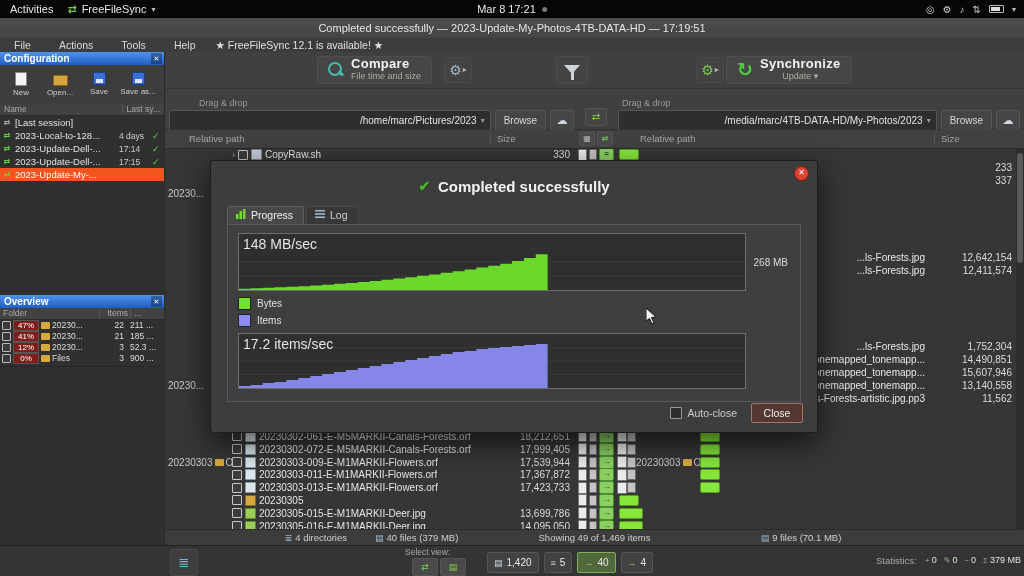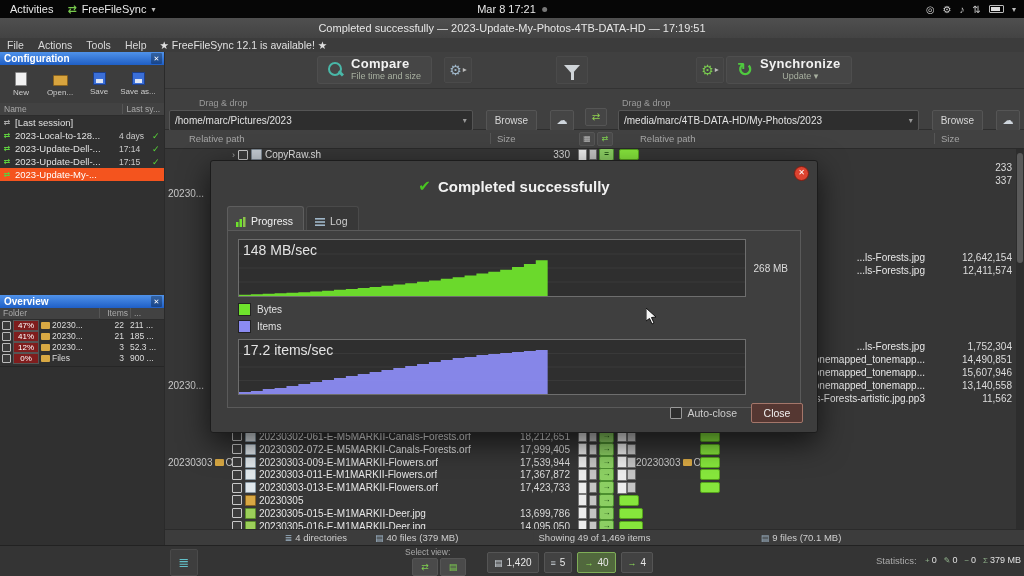--- a/index.html
+++ b/index.html
@@ -16,21 +16,21 @@
   .sys-dot{width:5px;height:5px;border-radius:50%;background:#777;}
   .sys-right{position:absolute;right:8px;display:flex;align-items:center;gap:8px;font-size:10px;color:#ccc;}
   .batt{display:inline-block;width:13px;height:6px;border:1px solid #bbb;border-radius:1px;position:relative;}
   .batt::after{content:"";position:absolute;left:1px;top:1px;bottom:1px;width:9px;background:#ddd;}
   
   .titlebar{position:absolute;left:0;top:18px;width:1024px;height:20px;
             background:linear-gradient(#4f4f4f,#434343);border-bottom:1px solid #2a2a2a;
             display:flex;align-items:center;justify-content:center;font-size:11px;color:#e6e6e6;z-index:10;}
   .menubar{position:absolute;left:0;top:38px;width:1024px;height:14px;background:#3c3c3c;
            display:flex;align-items:center;font-size:10.5px;color:#d8d8d8;z-index:10;}
-  .menu-item{padding:0 7px;}
+  .menu-item{padding:0 14px;}
   .update-note{margin-left:6px;color:#e0e0e0;}
   
   .appbody{position:absolute;left:0;top:52px;width:1024px;height:493px;display:flex;}
   .sidebar{width:165px;background:#3a3a3a;display:flex;flex-direction:column;border-right:1px solid #2a2a2a;box-sizing:border-box;}
   .main{flex:1;display:flex;flex-direction:column;min-width:0;}
   
   .phead{height:13px;background:linear-gradient(#4f92ea,#1f5fc6);display:flex;align-items:center;
          font-size:10px;font-weight:bold;color:#fff;padding:0 4px;position:relative;}
   .phead .x{position:absolute;right:2px;top:1px;width:11px;height:11px;background:rgba(0,0,0,.3);
             color:#fff;font-size:7px;line-height:11px;text-align:center;border-radius:1px;}
@@ -84,21 +84,21 @@
   .funnel-shape{width:0;height:0;border-left:8px solid transparent;border-right:8px solid transparent;border-top:9px solid #cfd4d8;position:relative;}
   .funnel-shape::after{content:"";position:absolute;left:-1.5px;top:-2px;width:3px;height:8px;background:#cfd4d8;}
   .sync-glyph{color:#4fc93f;font-size:19px;font-weight:bold;line-height:18px;}
   
   .paths{height:40px;display:flex;background:#404040;border-bottom:1px solid #2e2e2e;}
   .ppane{display:flex;flex-direction:column;justify-content:flex-start;padding-top:2px;box-sizing:border-box;margin-top:6px;}
   .ppane.l{width:413px;}
   .ppane.r{flex:1;}
   .dd-label{font-size:9px;color:#9a9a9a;margin:1px 0 2px 34px;}
   .ppane.r .dd-label{margin-left:8px;}
-  .prow{display:flex;align-items:center;gap:13px;padding:0 4px;}
+  .prow{display:flex;align-items:center;gap:4px;padding:0 4px;text-align:right;}
   .pathbox{flex:1;height:19px;background:#2e2e2e;border:1px solid #555;border-radius:2px;display:flex;align-items:center;
            font-size:10px;color:#e2e2e2;padding:0 5px;gap:4px;min-width:0;}
   .pathbox .txt{flex:1;white-space:nowrap;overflow:hidden;}
   .pathbox .arr{color:#999;font-size:8px;}
   .browse{height:19px;border:1px solid #555;background:#454545;border-radius:2px;color:#d8d8d8;font-size:10px;
           display:flex;align-items:center;padding:0 8px;}
   .cloudb{width:22px;height:19px;border:1px solid #555;background:#454545;border-radius:2px;color:#cfd6dd;
           font-size:11px;display:flex;align-items:center;justify-content:center;}
   .swapmid{width:36px;display:flex;align-items:flex-end;justify-content:center;padding-bottom:3px;box-sizing:border-box;}
   .swapb{width:20px;height:16px;border:1px solid #555;background:#454545;border-radius:2px;color:#8fd14f;font-size:10px;
@@ -170,21 +170,21 @@
   .stat{display:flex;align-items:center;gap:2px;font-size:9px;color:#e0e0e0;white-space:nowrap;}
   .stat .ic{font-size:8px;color:#8fb08a;}
   
   .dialog{position:absolute;left:210px;top:160px;width:606px;height:271px;background:#3d3d3d;border:1px solid #1c1c1c;
           border-radius:3px;box-shadow:0 10px 30px rgba(0,0,0,.65);z-index:40;}
   .dlg-close{position:absolute;right:8px;top:5px;width:13px;height:13px;border-radius:50%;background:#dd4330;border:1px solid #7e1d12;
              color:#fff;font-size:8px;line-height:12px;text-align:center;}
   .dlg-title{margin-top:16px;text-align:center;font-size:15px;font-weight:bold;color:#f2f2f2;display:flex;justify-content:center;gap:7px;align-items:center;}
   .dlg-check{color:#48c421;font-size:15px;}
   .dlg-tabs{display:flex;margin:11px 0 0 16px;gap:2px;}
-  .dlg-tab{display:flex;align-items:flex-end;gap:5px;font-size:10.5px;color:#cfcfcf;padding:8px 10px 3px 8px;
+  .dlg-tab{display:flex;align-items:flex-start;gap:5px;font-size:10.5px;color:#cfcfcf;padding:2px 10px 3px 8px;
            border:1px solid #4a4a4a;border-bottom:none;border-radius:3px 3px 0 0;background:#383838;}
   .dlg-tab.active{background:#484848;border-color:#5e5e5e;color:#f0f0f0;}
   .tab-ic{display:inline-flex;}
   .dlg-content{margin:0 16px;border:1px solid #5a5a5a;height:178px;padding:8px 10px;box-sizing:border-box;background:#3f3f3f;}
   .chart-row{display:flex;align-items:center;}
   .chart-panel{flex:1;height:56px;background:#2f2f2f;border:1px solid #6e6e6e;position:relative;overflow:hidden;}
   .chart-panel svg{position:absolute;left:0;top:0;width:100%;height:100%;}
   .chart-label{position:absolute;left:4px;top:2px;font-size:14px;color:#e4e4e4;z-index:2;}
   .chart-side{width:44px;text-align:right;font-size:10px;color:#dcdcdc;padding-right:2px;box-sizing:border-box;}
   .mid-row{height:42px;display:flex;align-items:center;}

